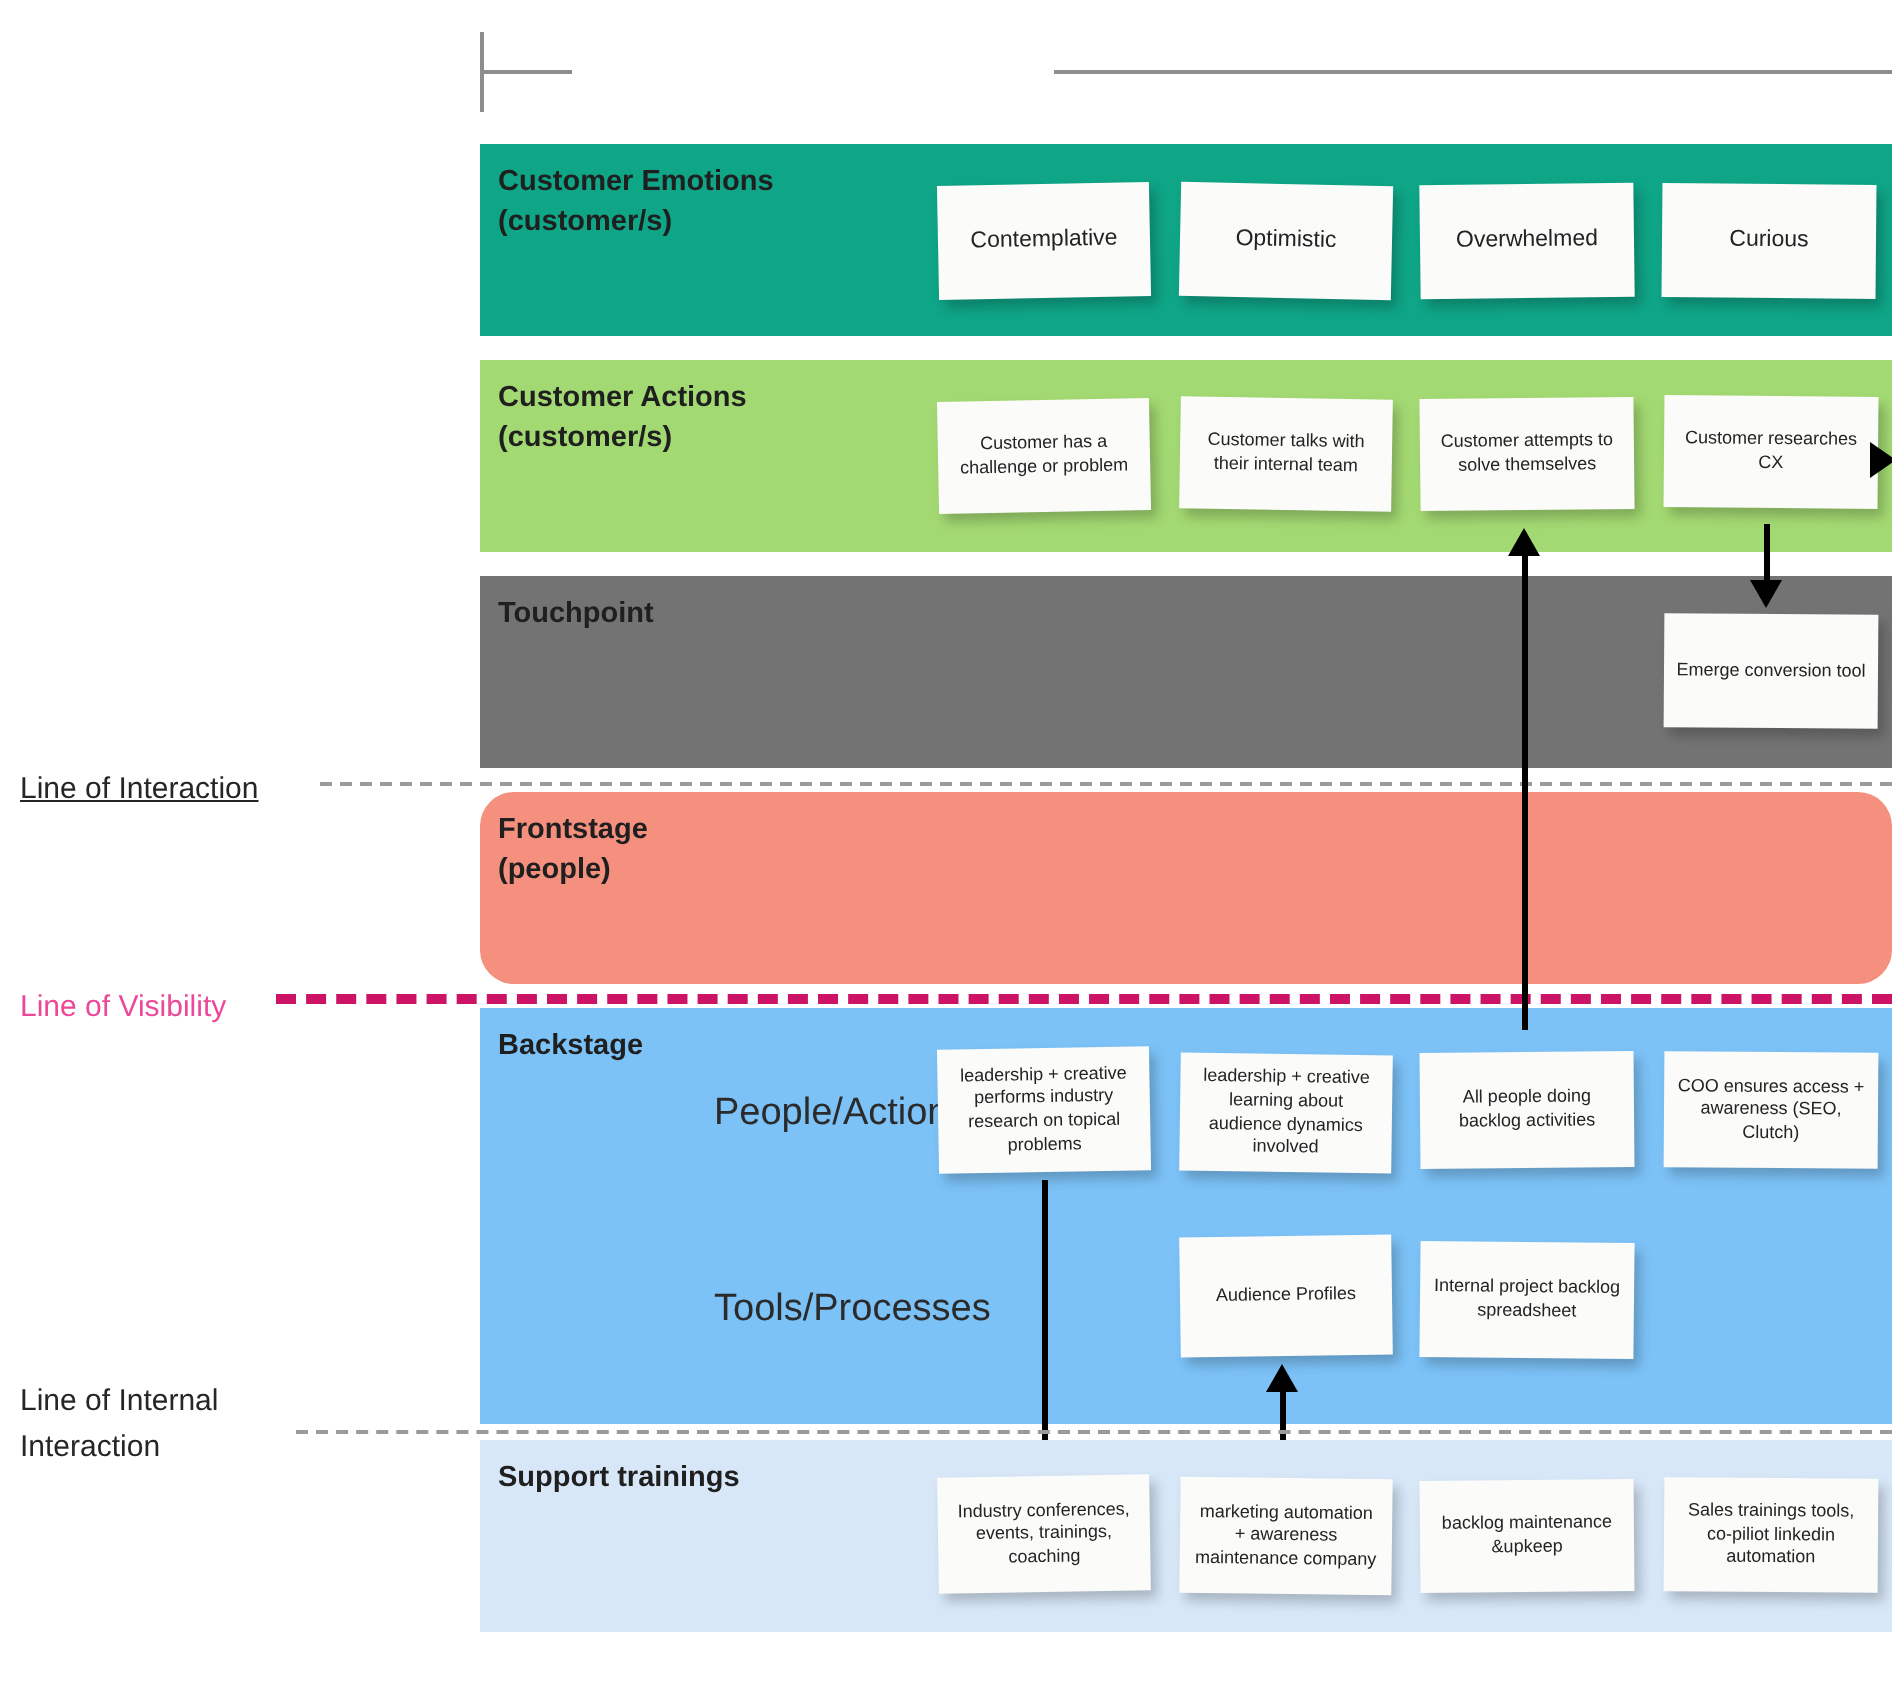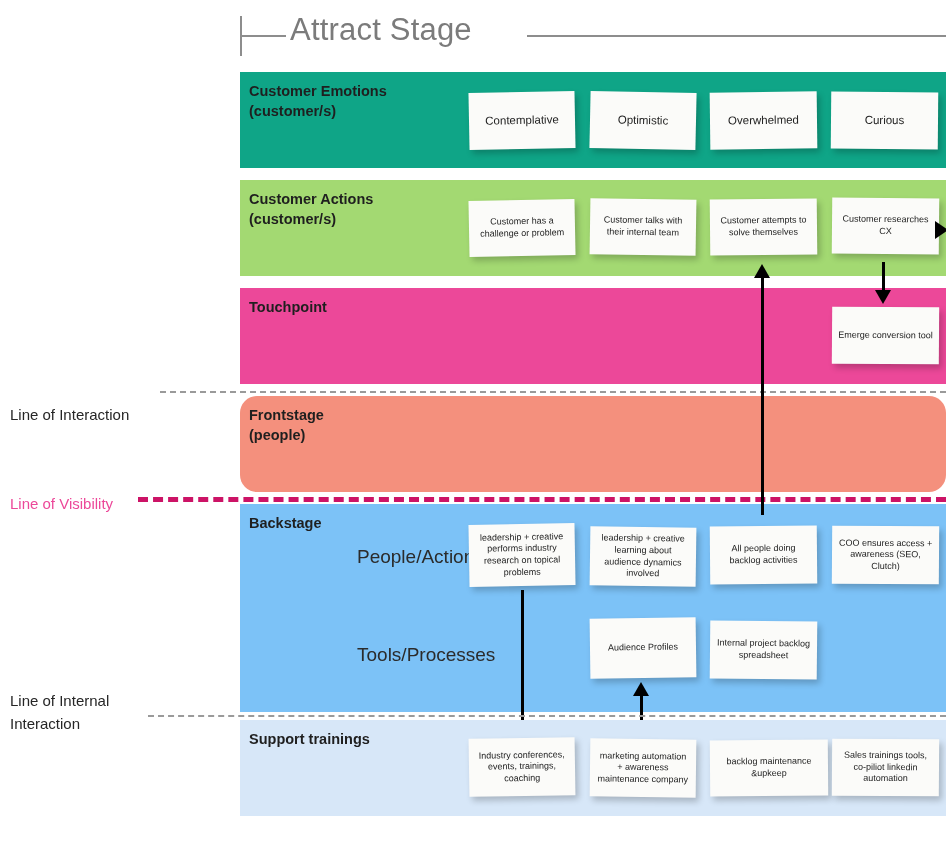--- a/index.html
+++ b/index.html
@@ -43,21 +43,21 @@
     white-space:pre-line;
   }
   .subrow-label{
     position:absolute;
     font-size:19px; color:#2b2b2b; font-weight:400;
     white-space:nowrap;
   }
 
   #band-emotions  {top:72px;  height:96px;  background:#0FA587;}
   #band-actions   {top:180px; height:96px;  background:#A3D972;}
-  #band-touchpoint{top:288px; height:96px;  background:#ec4899;}
+  #band-touchpoint{top:288px; height:96px;  background:#737373;}
   #band-frontstage{top:396px; height:96px;  background:#F4907D;border-radius:17px;}
   #band-backstage {top:504px; height:208px; background:#7CC2F7;}
   #band-support   {top:720px; height:96px;  background:#D7E7F8;}
 
   
   .sep-label{
     position:absolute;
     font-size:15px; color:#262626; line-height:23px; white-space:pre-line;
   }
   .dash-line{
@@ -99,21 +99,20 @@
     border-top:9px solid transparent; border-bottom:9px solid transparent;
     border-left:13px solid #000;
   }
 </style>
 </head>
 <body>
 
 <div id="stage-header">
   <div class="stage-tick"></div>
   <div class="stage-rule-left"></div>
-  <div class="stage-title">Attract Stage</div>
   <div class="stage-rule-right"></div>
 </div>
 
 <div class="band" id="band-emotions">
   <div class="band-label">Customer Emotions
 (customer/s)</div>
 </div>
 <div class="note n-em" style="left:469px;top:92px;width:106px;height:57px;transform:rotate(-1.1deg);">
   <span>Contemplative</span>
 </div>
@@ -148,21 +147,21 @@
 <div class="band" id="band-touchpoint">
   <div class="band-label">Touchpoint</div>
 </div>
 <div class="note n-sm" style="left:832px;top:307px;width:107px;height:57px;transform:rotate(0.4deg);">
   <span>Emerge conversion tool</span>
 </div>
 
 <div class="arrow-line" style="left:882px;top:262px;height:30px;"></div>
 <div class="arrow-head down" style="left:875px;top:290px;"></div>
 
-<div class="sep-label" style="left:10px;top:403px;">Line of Interaction</div>
+<div class="sep-label" style="left:10px;top:383px;text-decoration:underline;">Line of Interaction</div>
 <div class="dash-line" style="left:160px;top:391px;width:786px;"></div>
 
 <div class="band" id="band-frontstage">
   <div class="band-label">Frontstage
 (people)</div>
 </div>
 
 <div class="sep-label visibility" style="left:10px;top:492px;">Line of Visibility</div>
 <div class="dash-line visibility" style="left:138px;top:497px;width:808px;"></div>
 
@@ -207,18 +206,18 @@
 
 <div class="band" id="band-support">
   <div class="band-label">Support trainings</div>
 </div>
 <div class="note n-sm" style="left:469px;top:738px;width:106px;height:58px;transform:rotate(-0.9deg);">
   <span>Industry conferences, events, trainings, coaching</span>
 </div>
 <div class="note n-sm" style="left:590px;top:739px;width:106px;height:58px;transform:rotate(0.7deg);">
   <span>marketing automation + awareness maintenance company</span>
 </div>
-<div class="note n-sm" style="left:710px;top:740px;width:118px;height:56px;transform:rotate(-0.5deg);">
+<div class="note n-sm" style="left:710px;top:740px;width:107px;height:56px;transform:rotate(-0.5deg);">
   <span>backlog maintenance &amp;upkeep</span>
 </div>
 <div class="note n-sm" style="left:832px;top:739px;width:107px;height:57px;transform:rotate(0.4deg);">
   <span>Sales trainings tools, co-piliot linkedin automation</span>
 </div>
 
 </body></html>

